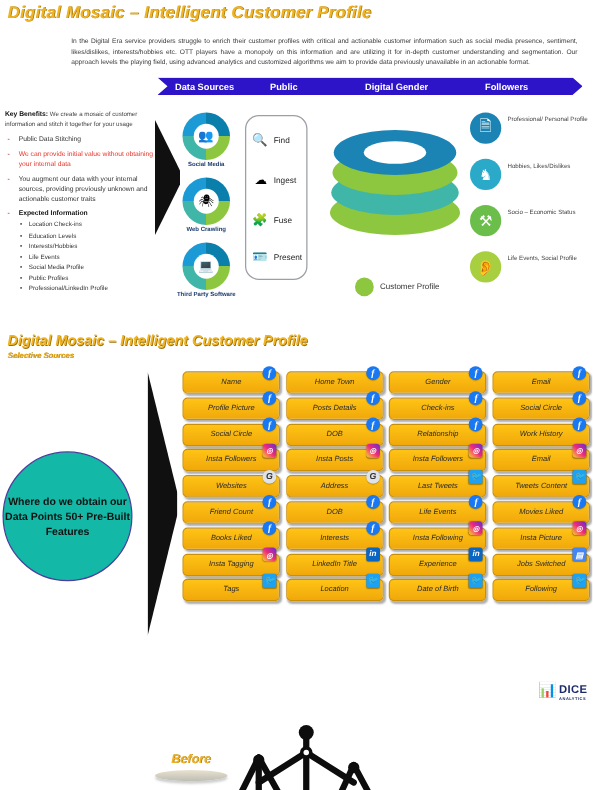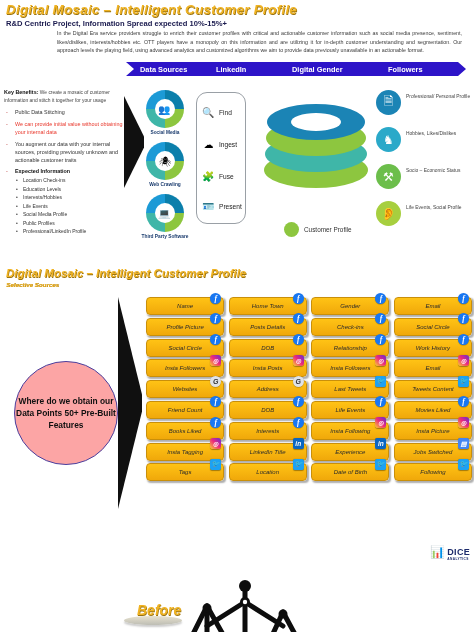--- a/index.html
+++ b/index.html
@@ -137,23 +137,23 @@
     text-shadow: 0.6px 0.6px 0 #9a7310;
   }
   .s2-sub {
     position:absolute; left:6px; top:16px;
     font-size:6.2px; font-weight:bold; font-style:italic; color:#f0b323;
     text-shadow: 0.4px 0.4px 0 #9a7310;
   }
 
   .circle-callout {
     position:absolute; left:2px; top:96px; width:104px; height:104px;
-    border-radius:50%; border:1.4px solid #4a3f9e; background:#fca5a5;
+    border-radius:50%; border:1.4px solid #4a3f9e; background:#14b8a6;
     display:flex; flex-direction:column; align-items:center; justify-content:center;
-    text-align:center; font-size:8.4px; font-weight:bold; color:#111; line-height:1.45;margin-left:12px;
+    text-align:center; font-size:8.4px; font-weight:bold; color:#111; line-height:1.45;
   }
   .wedge2 {
     position:absolute; left:118px; top:32px; width:24px; height:212px;
     background:#101010;
     clip-path: polygon(0 0, 100% 46%, 100% 54%, 0 100%);
   }
 
   .grid { position:absolute; left:146px; top:32px; width:326px; }
   .grid-row { display:flex; gap:4.5px; margin-bottom:2.8px; }
   .pill {
@@ -186,43 +186,42 @@
     text-shadow:0.55px 0.55px 0 #9a7310;
   }
   .logo { position:absolute; right:4px; top:2px; display:flex; align-items:center; gap:2px; }
   .logo-mark { font-size:12px; color:#f0a80a; }
   .logo-tx { line-height:1; }
   .logo-tx .d1 { font-size:9px; font-weight:bold; color:#1b2a6b; letter-spacing:.3px; }
   .logo-tx .d2 { font-size:3.2px; font-weight:bold; color:#1b2a6b; letter-spacing:.4px; display:block; }
 
   .before-lbl {
     position:absolute; left:137px; top:62px;
-    font-size:14px; font-weight:bold; font-style:italic; color:#f0b323;
+    font-size:10px; font-weight:bold; font-style:italic; color:#f0b323;
     text-shadow:0.5px 0.5px 0 #9a7310;
   }
   .disc {
     position:absolute; left:124px; top:76px; width:58px; height:9px;
     border-radius:50%; background:linear-gradient(#e8e2cf,#bdbdb4);
     box-shadow:0 2px 2px rgba(0,0,0,.2);
   }
   .figure-svg { position:absolute; left:185px; top:38px; }
 </style>
 </head>
 <body>
 
 <div class="page">
 
   <section class="slide1">
     <div class="s1-title">Digital Mosaic – Intelligent Customer Profile</div>
-    <div class="s1-sub">R&amp;D Centric Project, Information Spread expected 10%-15%+</div>
     <p class="s1-para">In the Digital Era service providers struggle to enrich their customer profiles with critical and actionable customer information such as social media presence, sentiment, likes/dislikes, interests/hobbies etc. OTT players have a monopoly on this information and are utilizing it for in-depth customer understanding and segmentation. Our approach levels the playing field, using advanced analytics and customized algorithms we aim to provide data previously unavailable in an actionable format.</p>
 
     <div class="band">
       <span class="bt b0">Data Sources</span>
-      <span class="bt b1">LinkedIn</span>
+      <span class="bt b1">Public</span>
       <span class="bt b2">Digital Gender</span>
       <span class="bt b3">Followers</span>
     </div>
 
     <div class="kb">
       <div class="kb-head">
         <b>Key Benefits:</b><span> We create a mosaic of customer information and stitch it together for your usage</span>
       </div>
       <ul>
         <li>Public Data Stitching</li>

